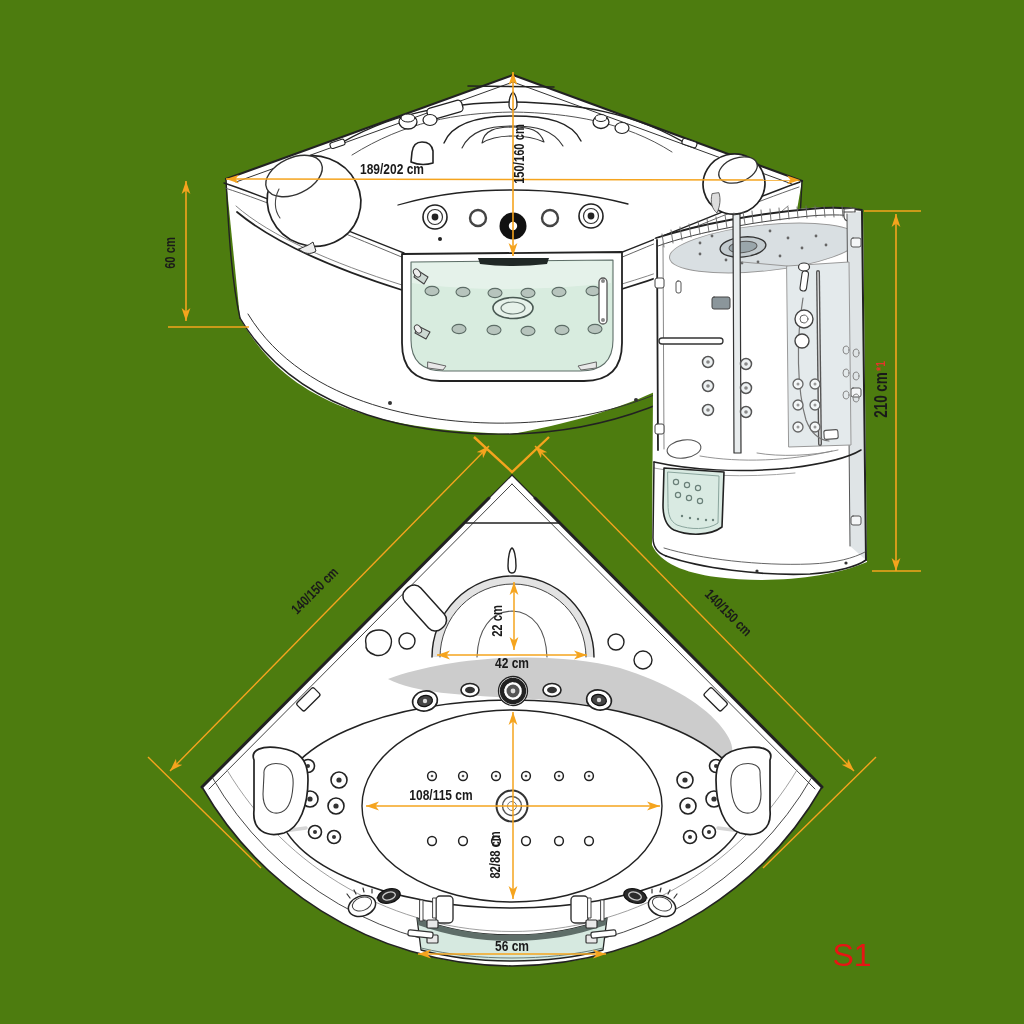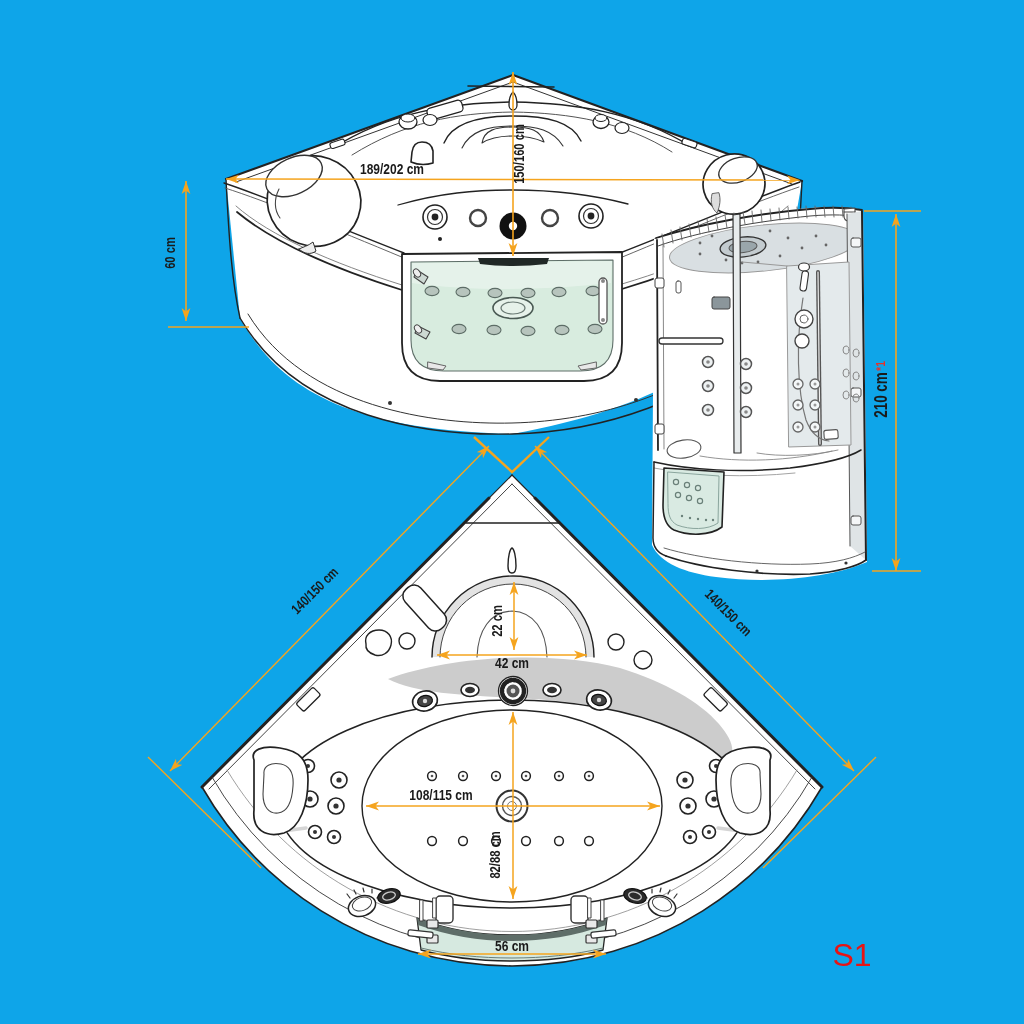--- a/index.html
+++ b/index.html
@@ -1,16 +1,16 @@
 <!DOCTYPE html>
 <html><head>
 <meta charset="utf-8">
 <style>
   html,body{margin:0;padding:0;background:#fff;}
-  .wrap{width:1024px;height:1024px;position:relative;background:#0ea5e9;overflow:hidden;}
+  .wrap{width:1024px;height:1024px;position:relative;background:#4d7c0f;overflow:hidden;}
   svg{position:absolute;left:0;top:0;}
   text{font-family:"Liberation Sans",sans-serif;}
 </style>
 </head>
 <body>
 <div class="wrap">
 <svg width="1024" height="1024" viewBox="0 0 1024 1024">
 <defs>
   <marker id="ah" markerUnits="userSpaceOnUse" markerWidth="16" markerHeight="12" refX="13" refY="5" orient="auto-start-reverse">
     <path d="M13,5 L0,0.6 L3.5,5 L0,9.4 Z" fill="#F5A41E"></path>

